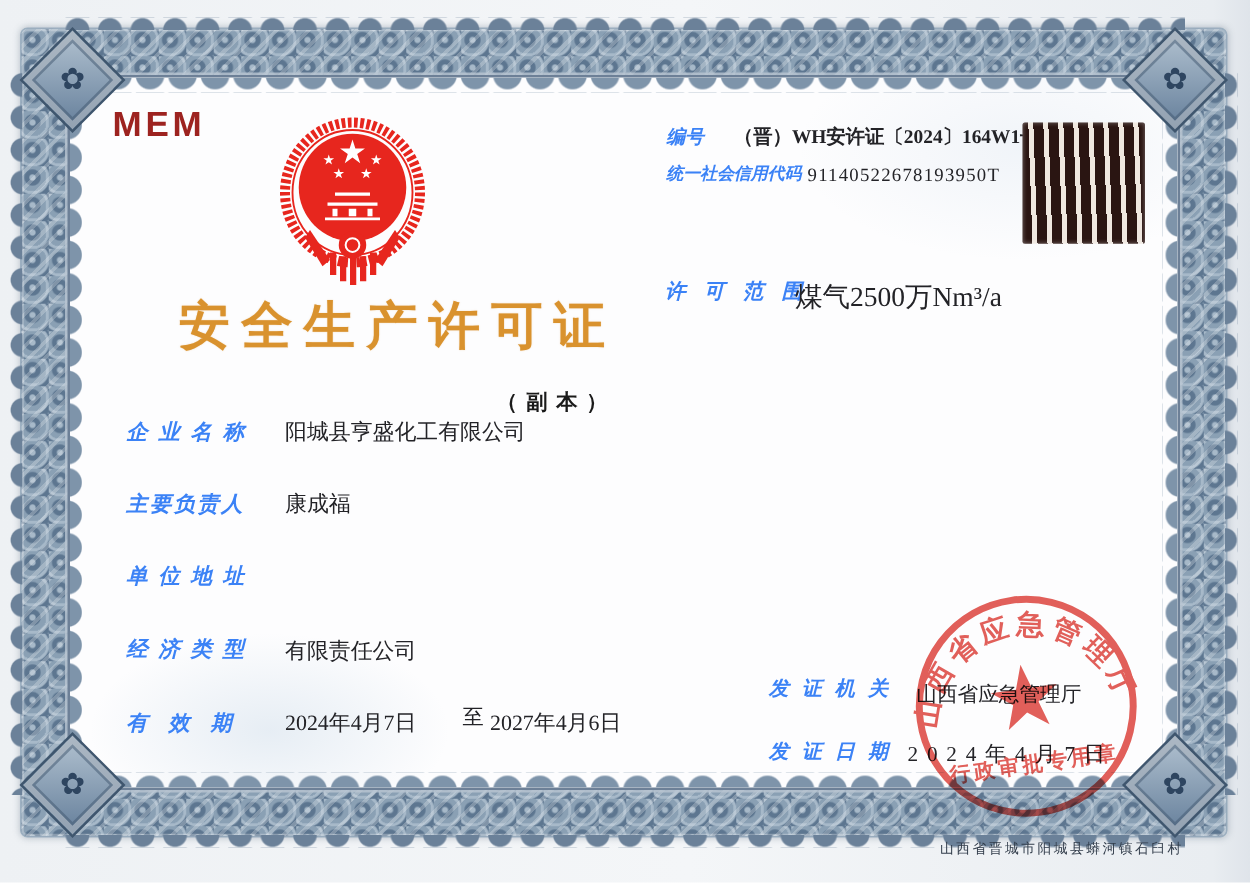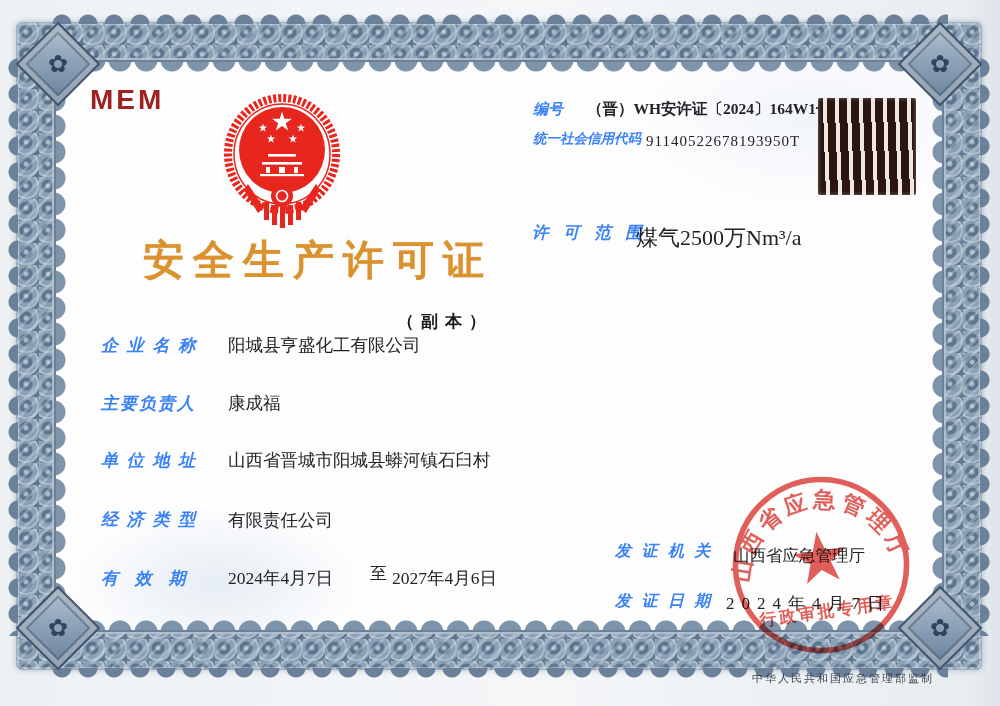--- a/index.html
+++ b/index.html
@@ -175,21 +175,20 @@
   <div class="scope-label lbl">许 可 范 围</div>
   <div class="scope-value val">煤气2500万Nm³/a</div>
 
   <div class="f-label lbl" style="top:334px">企 业 名 称</div>
   <div class="f-value val" style="top:333px">阳城县亨盛化工有限公司</div>
 
   <div class="f-label lbl" style="top:392px">主要负责人</div>
   <div class="f-value val" style="top:391px">康成福</div>
 
   <div class="f-label lbl" style="top:449px">单 位 地 址</div>
-  <div class="f-value val" style="top:448px">山西省晋城市阳城县蟒河镇石臼村</div>
 
   <div class="f-label lbl" style="top:508px">经 济 类 型</div>
   <div class="f-value val" style="top:508px">有限责任公司</div>
 
   <div class="f-label lbl" style="top:567px;letter-spacing:6px">有 效 期</div>
   <div class="f-value val" style="top:566px">2024年4月7日</div>
   <div class="val" style="position:absolute;left:370px;top:562px;font-size:17px">至</div>
   <div class="f-value val" style="left:392px;top:566px">2027年4月6日</div>
 
   <div class="issue-label lbl" style="top:541px">发 证 机 关</div>
@@ -200,15 +199,15 @@
   <svg class="stamp" viewBox="0 0 200 200">
     <circle cx="100" cy="100" r="92" fill="none" stroke="#dd4038" stroke-width="6"></circle>
     <path id="arcPath" d="M 20 118 A 80 80 0 1 1 180 118" fill="none"></path>
     <text font-size="24" font-weight="bold" fill="#dd4038" letter-spacing="5">
       <textPath href="#arcPath" startOffset="50%" text-anchor="middle">山西省应急管理厅</textPath>
     </text>
     <polygon fill="#dd4038" points="100,64 106.8,84.7 128.6,84.7 111,97.5 117.7,118.2 100,105.4 82.3,118.2 89,97.5 71.4,84.7 93.2,84.7"></polygon>
     <text x="100" y="156" font-size="18" font-weight="bold" fill="#dd4038" letter-spacing="3" text-anchor="middle">行政审批专用章</text>
   </svg>
 
-  <div class="imprint">中华人民共和国应急管理部监制</div>
+  <div class="imprint">山西省晋城市阳城县蟒河镇石臼村</div>
 
 </div>
 
 </body></html>

